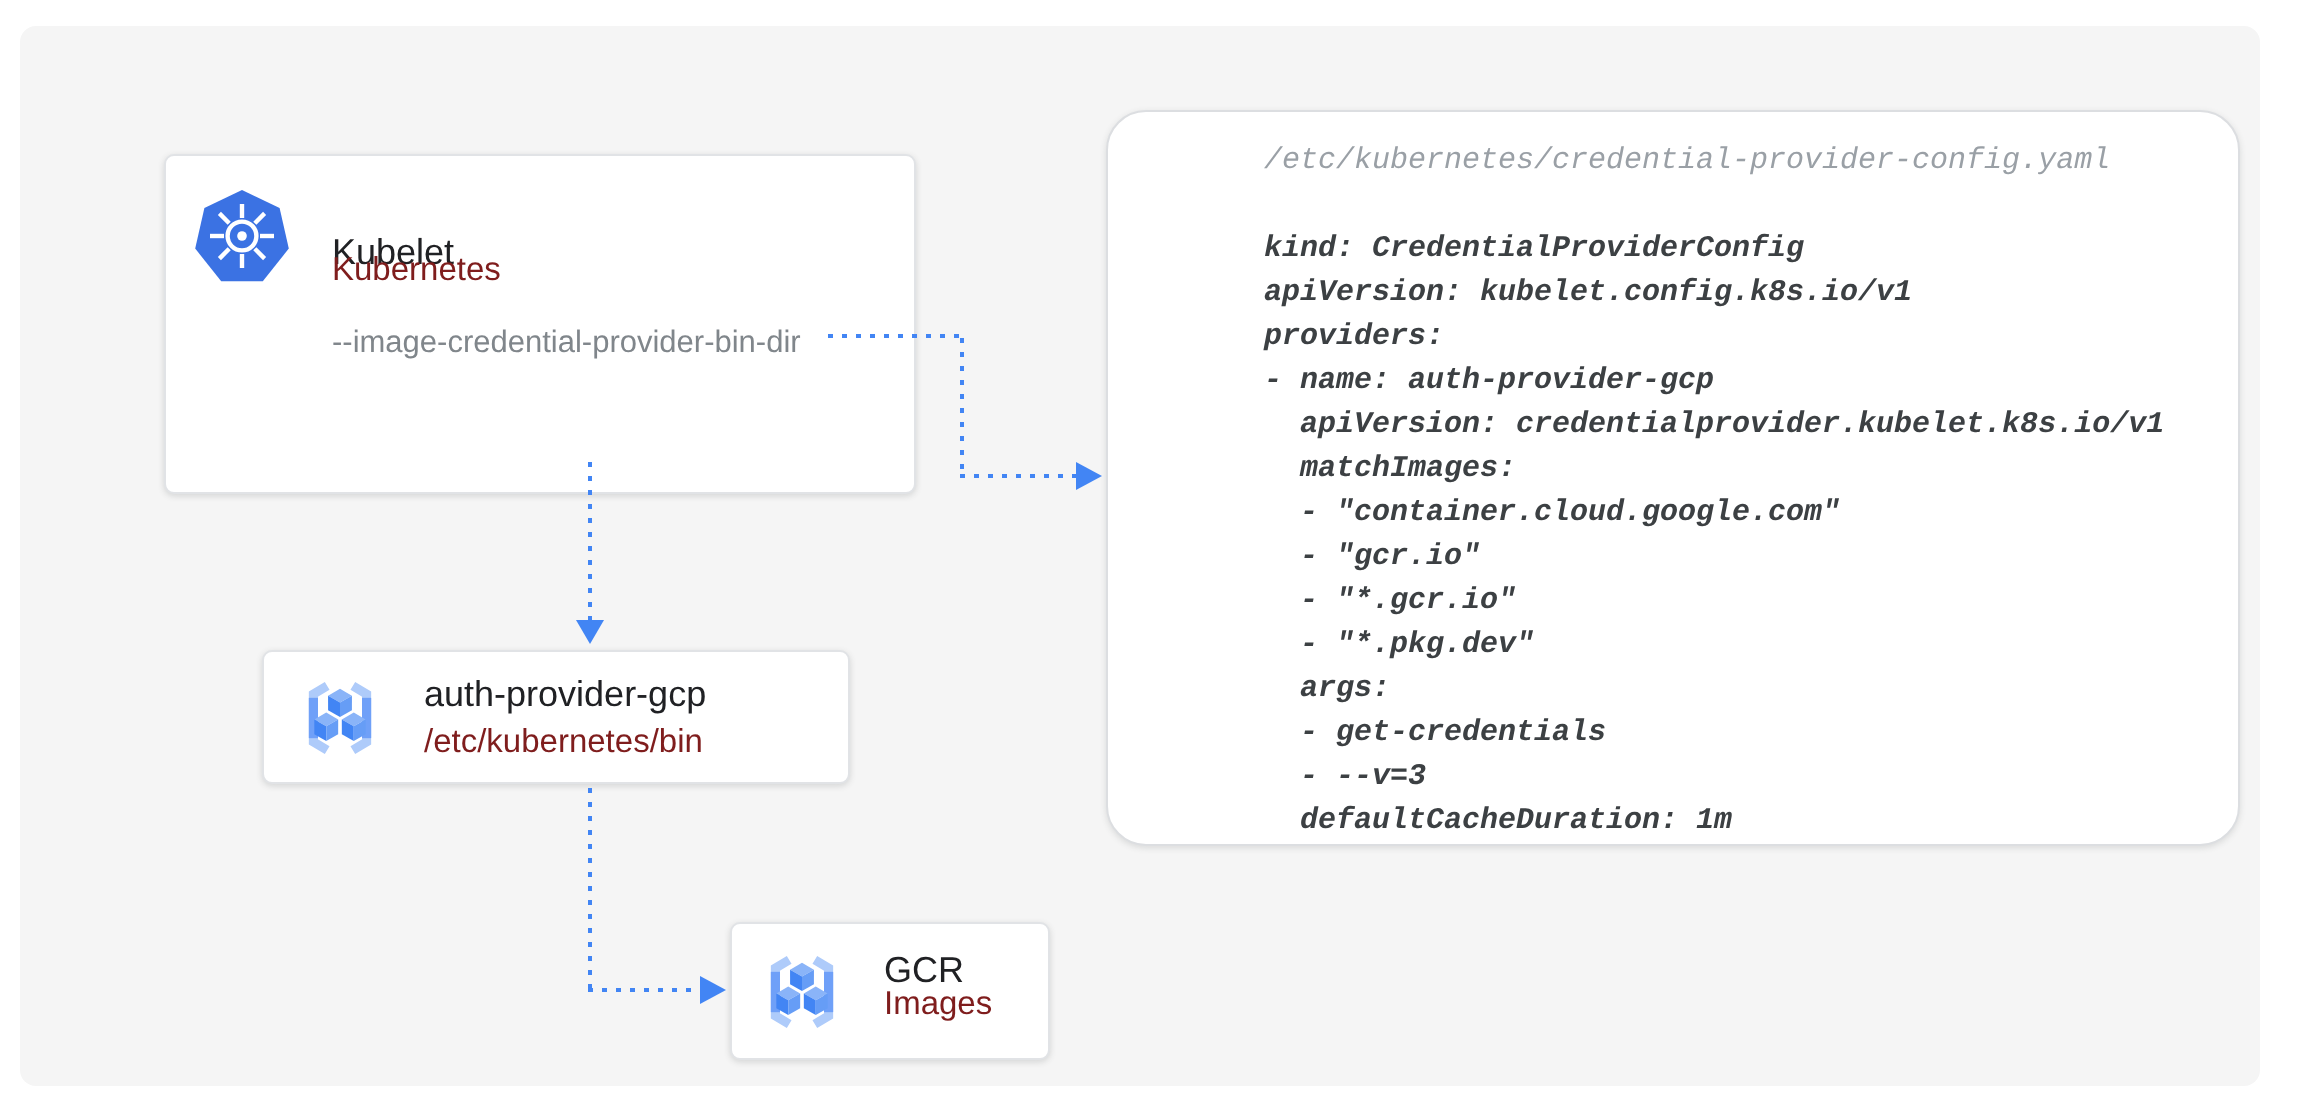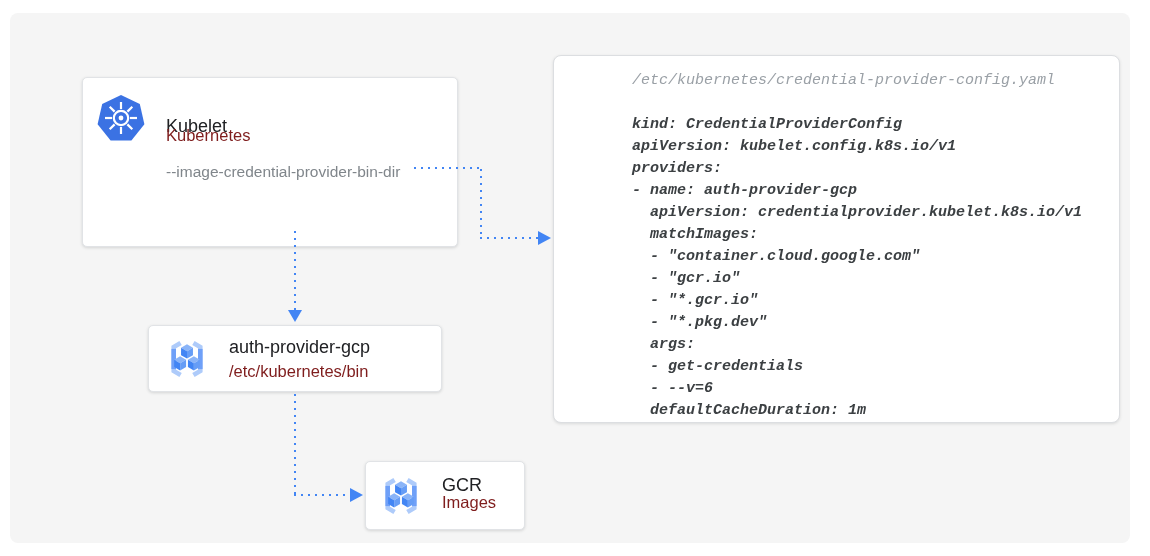--- a/index.html
+++ b/index.html
@@ -20,21 +20,21 @@
   }
   
   .card {
     position: absolute;
     background: #ffffff;
     border: 1px solid #e1e3e6;
     border-radius: 5px;
     box-shadow: 0 1px 3px rgba(60,64,67,0.18);
   }
   .kubelet-card { left: 72px;  top: 64px;  width: 376px; height: 170px; }
-  .auth-card    { left: 138px; top: 312px; width: 294px; height: 67px;  }
+  .auth-card    { left: 121px; top: 312px; width: 294px; height: 67px;  }
   .gcr-card     { left: 355px; top: 448px; width: 160px; height: 69px;  }
 
   .node-icon { position: absolute; display: block; }
   .kubelet-card .node-icon { left: 13px; top: 16px; width: 50px; height: 50px; }
   .auth-card    .node-icon { left: 16px; top: 11px; width: 44px; height: 44px; }
   .gcr-card     .node-icon { left: 13px; top: 12px; width: 44px; height: 44px; }
 
   .node-title {
     position: absolute;
     font-size: 18px; line-height: 24px;
@@ -59,21 +59,21 @@
     color: #80868b; white-space: nowrap;
   }
 
   
   .code-panel {
     position: absolute;
     left: 543px; top: 42px;
     width: 567px; height: 368px;
     background: #ffffff;
     border: 1px solid #dcdee1;
-    border-radius: 8px;
+    border-radius: 20px;
     box-shadow: 0 1px 3px rgba(60,64,67,0.15);
     padding: 14px 8px 0 78px;
   }
   .code-path {
     font-family: "Liberation Mono", monospace;
     font-style: italic;
     font-size: 15px; line-height: 22px;
     color: #9aa0a6;
     white-space: nowrap;
   }
@@ -223,21 +223,21 @@
 providers:
 - name: auth-provider-gcp
   apiVersion: credentialprovider.kubelet.k8s.io/v1
   matchImages:
   - "container.cloud.google.com"
   - "gcr.io"
   - "*.gcr.io"
   - "*.pkg.dev"
   args:
   - get-credentials
-  - --v=6
+  - --v=3
   defaultCacheDuration: 1m</pre>
   </div>
 
   <div class="dh a1"></div>
   <div class="dv a2"></div>
   <div class="dh a3"></div>
   <div class="head head-right ah"></div>
 
   <div class="dv b1"></div>
   <div class="head head-down bh"></div>

